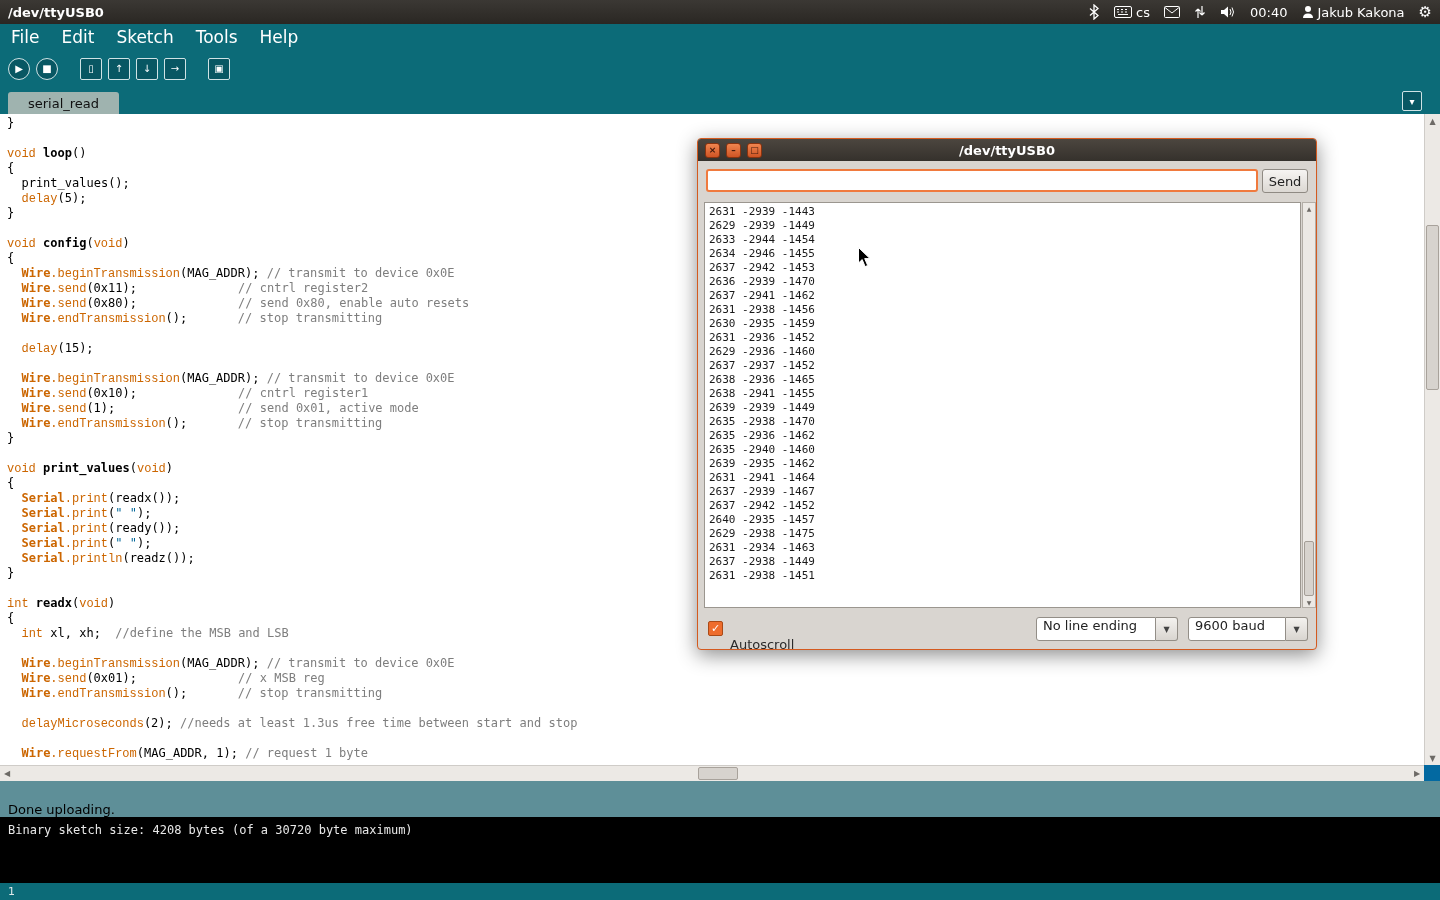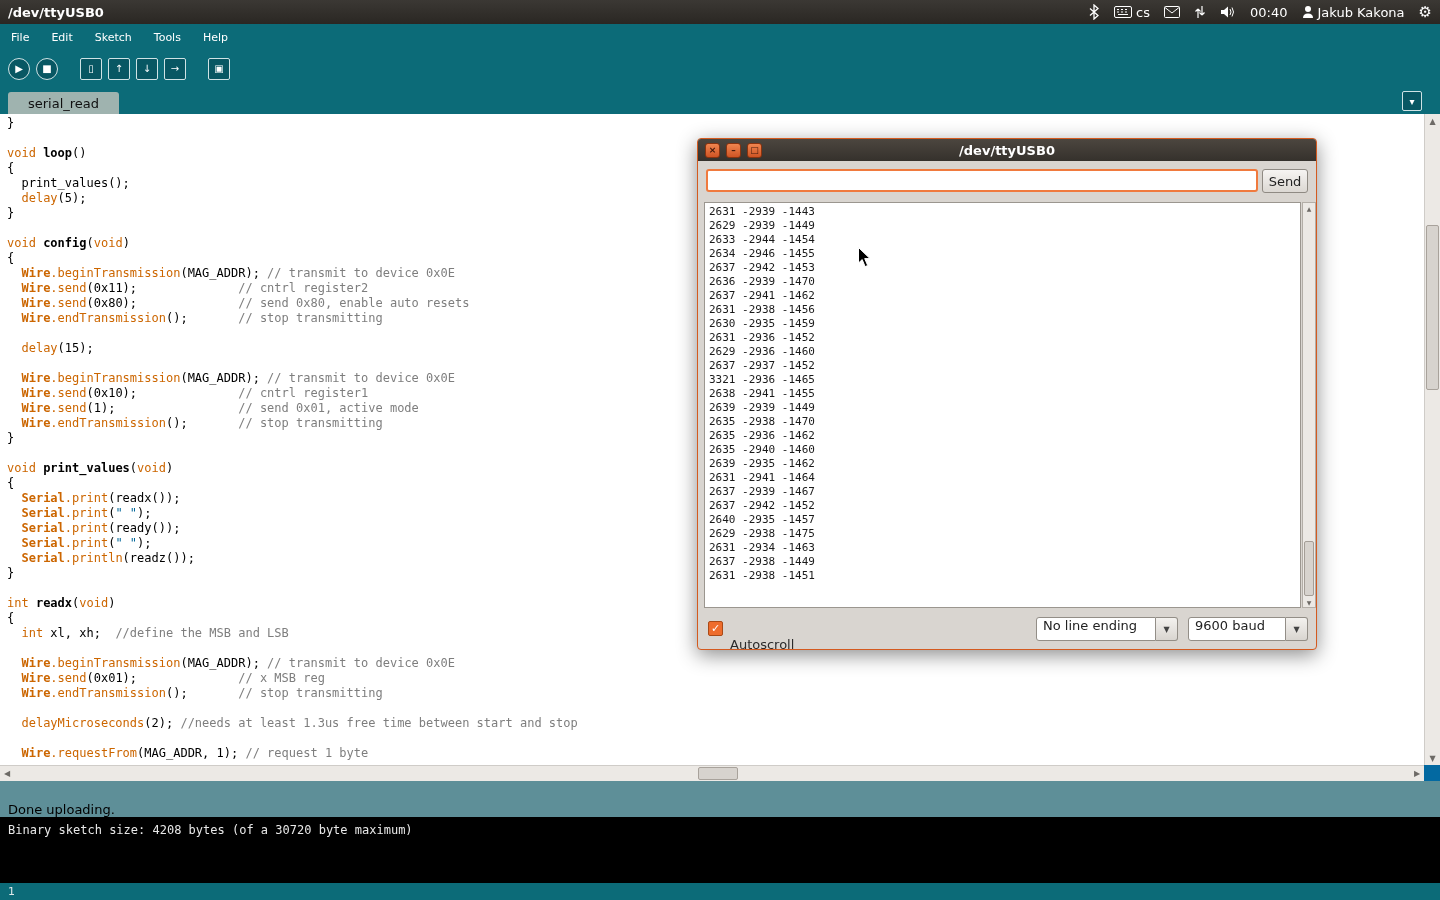--- a/index.html
+++ b/index.html
@@ -10,21 +10,21 @@
   
   .top-panel { position:absolute; left:0; top:0; width:1440px; height:24px;
     background:linear-gradient(#3b3834,#2a2723); color:#fff; display:flex; align-items:center; }
   .panel-title { font-weight:bold; font-size:13px; margin-left:8px; }
   .panel-right { margin-left:auto; display:flex; align-items:center; gap:14px; margin-right:8px; font-size:13px; }
   .panel-ind { display:flex; align-items:center; gap:4px; }
   .panel-ind svg { display:block; }
 
   
   .menubar { position:absolute; left:0; top:24px; width:1440px; height:26px;
-    background:#0c6b78; display:flex; align-items:center; color:#fff; font-size:11px; }
+    background:#0c6b78; display:flex; align-items:center; color:#fff; font-size:17px; }
   .menu-item { padding:4px 11px; cursor:default; }
 
   .toolbar { position:absolute; left:0; top:50px; width:1440px; height:38px;
     background:#0c6b78; display:flex; align-items:center; padding-left:8px; gap:6px; }
   .tb-btn { width:22px; height:22px; background:#085763; border:1px solid #cfe3e5;
     display:flex; align-items:center; justify-content:center; color:#fff; font-size:10px; cursor:default; }
   .tb-btn.circle { border-radius:50%; }
   .tb-btn.square { border-radius:2px; }
   .tb-gap { margin-left:16px; }
   .tb-glyph { line-height:1; }
@@ -36,21 +36,21 @@
   .tab-menu-btn { position:absolute; right:18px; top:3px; width:20px; height:20px;
     border:1px solid #cfe3e5; background:#085763; color:#fff; display:flex;
     align-items:center; justify-content:center; font-size:10px; border-radius:2px; }
 
   
   .editor { position:absolute; left:0; top:114px; width:1424px; height:651px; background:#fff; overflow:hidden; }
   .code-area { position:absolute; left:7px; top:2px;
     font-family:"DejaVu Sans Mono", monospace; font-size:12px; line-height:15px; white-space:pre; }
   .code-line { height:15px; }
   .tok-p { color:#000; }
-  .tok-k { color:#CC6600; }
+  .tok-k { color:#CC6600;font-family:Liberation Mono, monospace; }
   .tok-b { color:#CC6600; font-weight:bold; }
   .tok-f { color:#000; font-weight:bold; }
   .tok-c { color:#7E7E7E; }
   .tok-s { color:#006699; }
 
   
   .vscroll { position:absolute; right:0; top:114px; width:16px; height:651px;
     background:#ece9e5; border-left:1px solid #cfccc8; }
   .vscroll .thumb { position:absolute; left:1px; top:111px; width:13px; height:165px;
     background:#d7d3ce; border:1px solid #a8a29b; border-radius:2px; }
@@ -265,21 +265,21 @@
         <div>2633 -2944 -1454</div>
         <div>2634 -2946 -1455</div>
         <div>2637 -2942 -1453</div>
         <div>2636 -2939 -1470</div>
         <div>2637 -2941 -1462</div>
         <div>2631 -2938 -1456</div>
         <div>2630 -2935 -1459</div>
         <div>2631 -2936 -1452</div>
         <div>2629 -2936 -1460</div>
         <div>2637 -2937 -1452</div>
-        <div>3321 -2936 -1465</div>
+        <div>2638 -2936 -1465</div>
         <div>2638 -2941 -1455</div>
         <div>2639 -2939 -1449</div>
         <div>2635 -2938 -1470</div>
         <div>2635 -2936 -1462</div>
         <div>2635 -2940 -1460</div>
         <div>2639 -2935 -1462</div>
         <div>2631 -2941 -1464</div>
         <div>2637 -2939 -1467</div>
         <div>2637 -2942 -1452</div>
         <div>2640 -2935 -1457</div>

